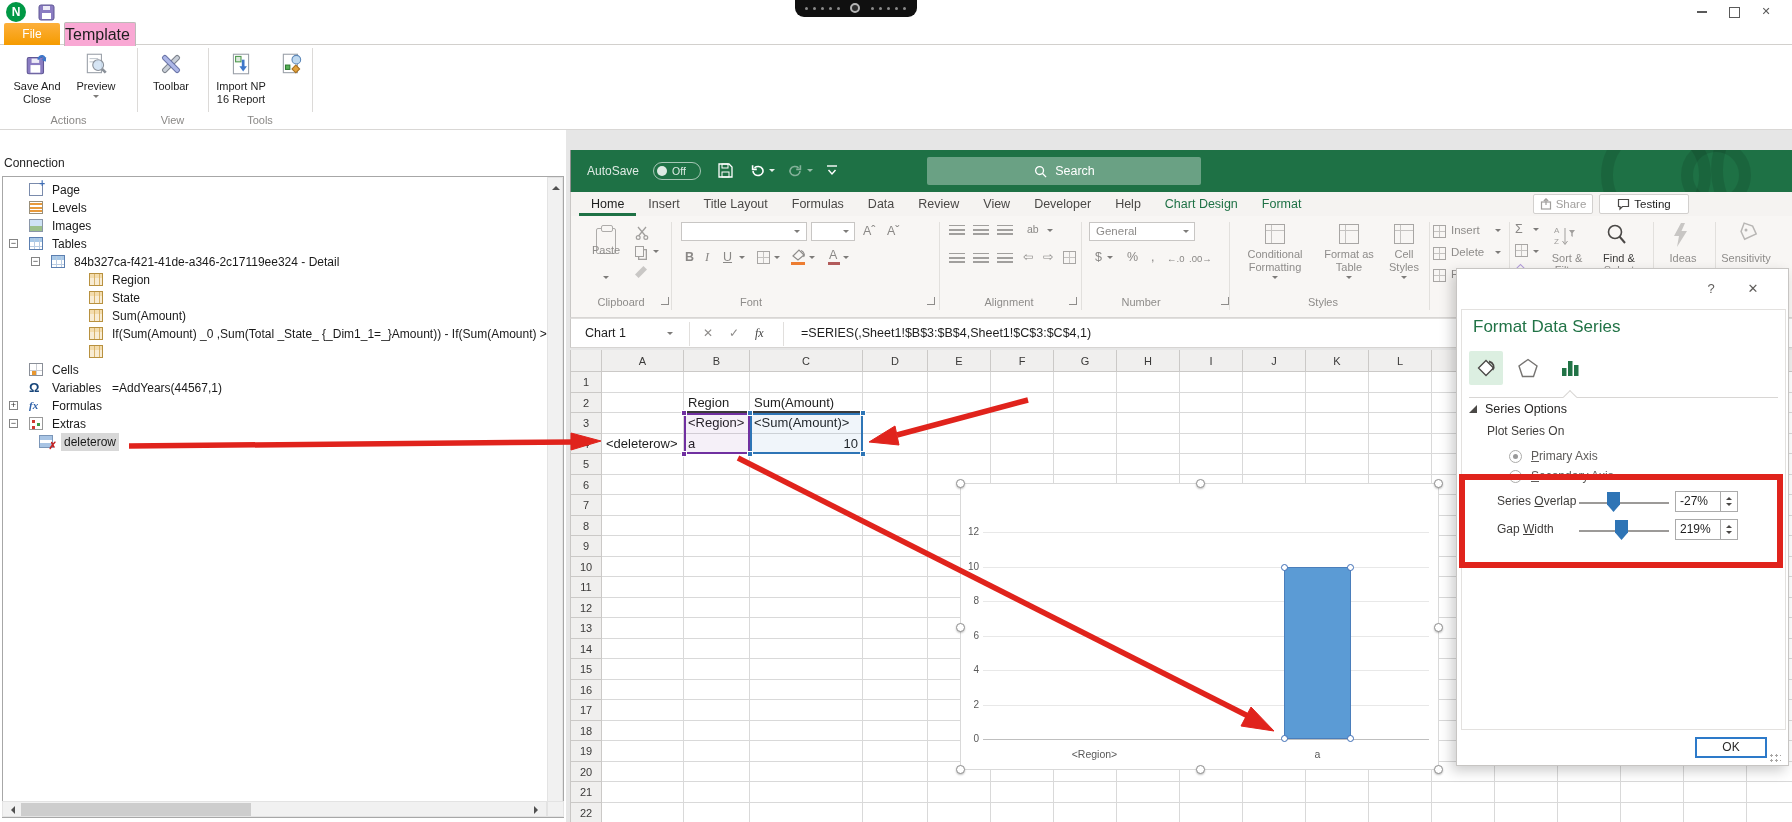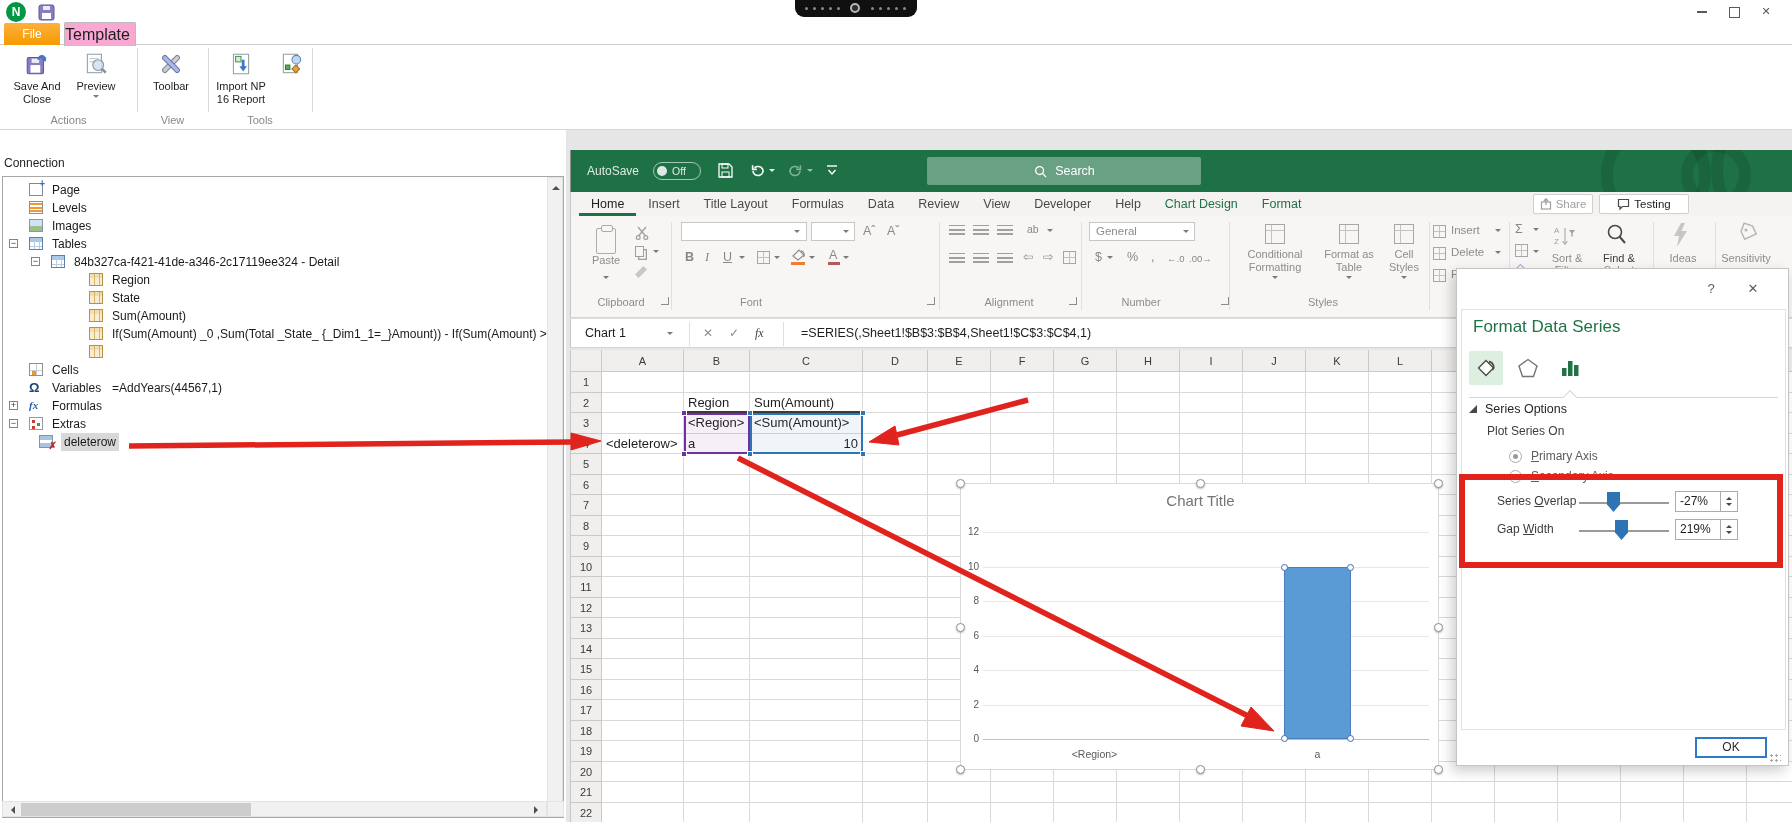--- a/index.html
+++ b/index.html
@@ -343,21 +343,21 @@
           </svg>
         </span>
       <span>Testing</span>
     </div>
   </div>
 
   <div class="a" id="xlribbon" style="left:570px;top:216px;width:1222px;height:102px;background:#f8f6f4;border-bottom:1px solid #d8d6d4;border-left:1px solid #c9c7c5;overflow:hidden">
 
     <div class="a" style="left:12px;top:6px;width:46px;height:62px;text-align:center">
       <span class="a clipico" style="left:13px;top:6px;width:20px;height:26px"></span>
-      <span class="a glab" style="left:0;top:32px;width:46px">Paste</span>
+      <span class="a glab" style="left:0;top:22px;width:46px">Paste</span>
       <span class="a cdown" style="left:20px;top:54px"></span>
     </div>
     <div class="a" id="cutico" style="left:64px;top:10px;width:14px;height:14px">
         <svg viewBox="0 0 14 14">
           <line x1="3" y1="1" x2="10.5" y2="10" stroke="#a19f9d" stroke-width="1.3"></line>
           <line x1="11" y1="1" x2="3.5" y2="10" stroke="#a19f9d" stroke-width="1.3"></line>
           <circle cx="3.2" cy="11.5" r="1.9" fill="none" stroke="#a19f9d" stroke-width="1.2"></circle>
           <circle cx="10.8" cy="11.5" r="1.9" fill="none" stroke="#a19f9d" stroke-width="1.2"></circle>
         </svg>
       </div>
@@ -676,21 +676,20 @@
       <div class="a" style="left: 289px; top: 101px; width: 6px; height: 6px; background: rgb(46, 117, 182); border: 1px solid rgb(255, 255, 255); z-index: 5;"></div>
       <div class="a cellt" style="left: 117px; top: 42.5px; width: 57px; height: 20.5px; line-height: 20.5px; text-align: left;">Region</div>
       <div class="a cellt" style="left: 183px; top: 42.5px; width: 104px; height: 20.5px; line-height: 20.5px; text-align: left;">Sum(Amount)</div>
       <div class="a cellt" style="left: 117px; top: 63px; width: 57px; height: 20.5px; line-height: 20.5px; text-align: left;">&lt;Region&gt;</div>
       <div class="a cellt" style="left: 183px; top: 63px; width: 104px; height: 20.5px; line-height: 20.5px; text-align: left;">&lt;Sum(Amount)&gt;</div>
       <div class="a cellt" style="left: 35px; top: 83.5px; width: 73px; height: 20.5px; line-height: 20.5px; text-align: left;">&lt;deleterow&gt;</div>
       <div class="a cellt" style="left: 117px; top: 83.5px; width: 57px; height: 20.5px; line-height: 20.5px; text-align: left;">a</div>
       <div class="a cellt" style="left: 183px; top: 83.5px; width: 104px; height: 20.5px; line-height: 20.5px; text-align: right;">10</div>
     </div>
     <div class="a" style="left: 960px; top: 483px; width: 479px; height: 287px; background: rgb(255, 255, 255); border: 1px solid rgb(217, 217, 217); z-index: 5;">
-      <div class="a" style="left: 0px; top: 8px; width: 479px; text-align: center; font-size: 15px; color: rgb(117, 117, 117);">Chart Title</div>
       <div class="a" style="left: 22px; top: 48px; width: 446px; height: 1px; background: rgb(232, 232, 232);"></div>
       <div class="a tick" style="left: 0px; top: 42px; width: 18px;">12</div>
       <div class="a" style="left: 22px; top: 82.5px; width: 446px; height: 1px; background: rgb(232, 232, 232);"></div>
       <div class="a tick" style="left: 0px; top: 76.5px; width: 18px;">10</div>
       <div class="a" style="left: 22px; top: 117px; width: 446px; height: 1px; background: rgb(232, 232, 232);"></div>
       <div class="a tick" style="left: 0px; top: 111px; width: 18px;">8</div>
       <div class="a" style="left: 22px; top: 151.5px; width: 446px; height: 1px; background: rgb(232, 232, 232);"></div>
       <div class="a tick" style="left: 0px; top: 145.5px; width: 18px;">6</div>
       <div class="a" style="left: 22px; top: 186px; width: 446px; height: 1px; background: rgb(232, 232, 232);"></div>
       <div class="a tick" style="left: 0px; top: 180px; width: 18px;">4</div>

